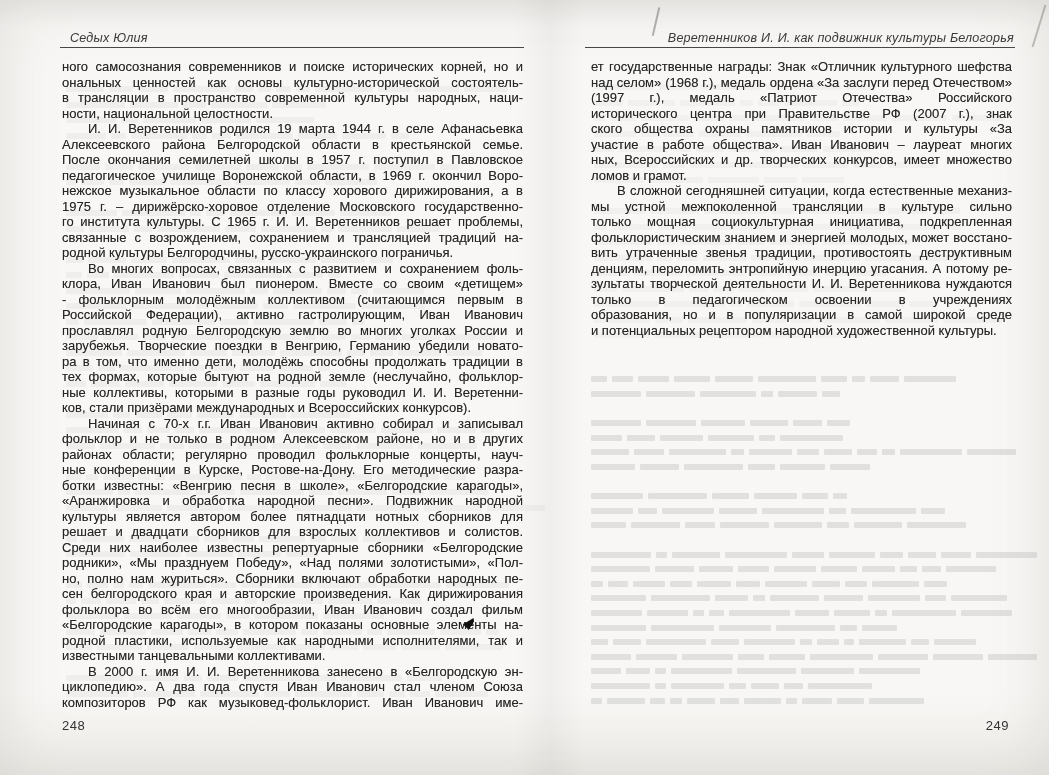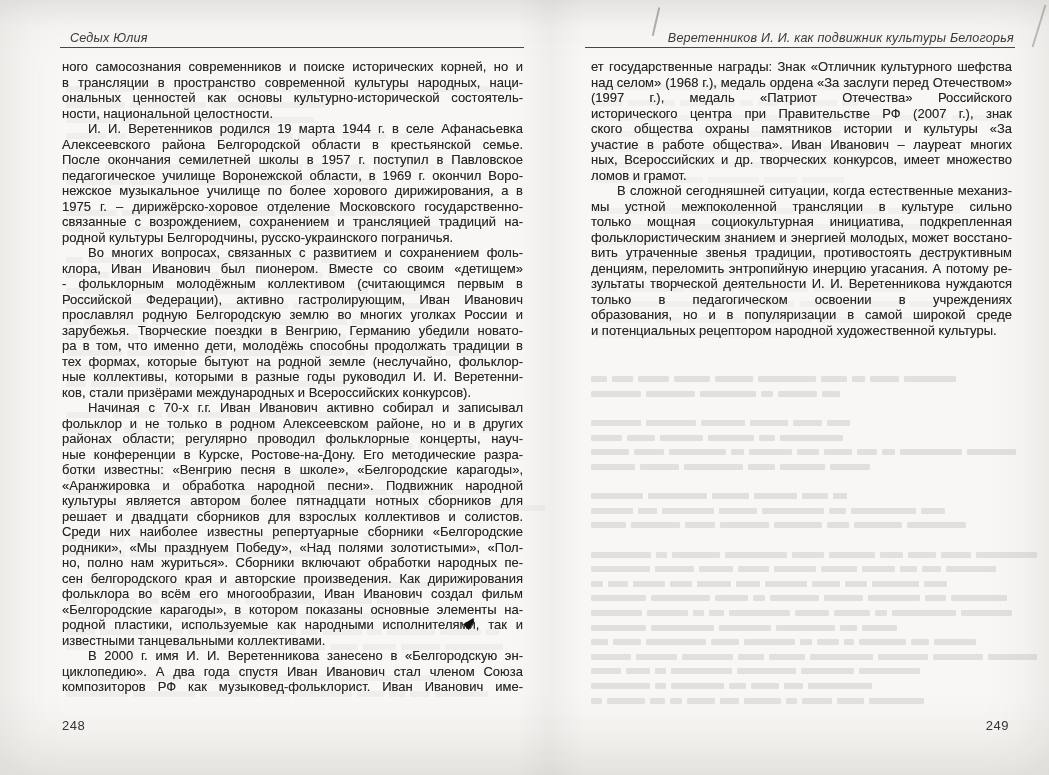--- a/index.html
+++ b/index.html
@@ -388,29 +388,30 @@
         <span class="bword" style="width: 56.6611px;"></span>
         <span class="bword" style="width: 27.3122px;"></span>
         <span class="bword" style="width: 15.9182px;"></span>
         <span class="bword" style="width: 19.6471px;"></span>
         <span class="bword" style="width: 53.7508px;"></span>
       </div>
       <div class="brow" style="height: 15.5px;"></div>
     </div>
   <div class="bodycol" style="left:62px;top:59px;width:461px;">
       <div class="tline">ного самосознания современников и поиске исторических корней, но и</div>
+      <div class="tline">ональных ценностей как основы культурно-исторической состоятель-</div>
       <div class="tline">в трансляции в пространство современной культуры народных, наци-</div>
-      <div class="tline">ональных ценностей как основы культурно-исторической состоятель-</div>
       <div class="tline plast">ности, национальной целостности.</div>
       <div class="tline ind">И. И. Веретенников родился 19 марта 1944 г. в селе Афанасьевка</div>
       <div class="tline">Алексеевского района Белгородской области в крестьянской семье.</div>
       <div class="tline">После окончания семилетней школы в 1957 г. поступил в Павловское</div>
       <div class="tline">педагогическое училище Воронежской области, в 1969 г. окончил Воро-</div>
-      <div class="tline">нежское музыкальное училище по более хорового дирижирования, а в</div>
+      <div class="tline">нежское музыкальное области по классу хорового дирижирования, а в</div>
       <div class="tline">1975 г. – дирижёрско-хоровое отделение Московского государственно-</div>
+      <div class="tline">го института культуры. С 1965 г. И. И. Веретенников решает проблемы,</div>
       <div class="tline">связанные с возрождением, сохранением и трансляцией традиций на-</div>
       <div class="tline plast">родной культуры Белгородчины, русско-украинского пограничья.</div>
       <div class="tline ind">Во многих вопросах, связанных с развитием и сохранением фоль-</div>
       <div class="tline">клора, Иван Иванович был пионером. Вместе со своим «детищем»</div>
       <div class="tline">- фольклорным молодёжным коллективом (считающимся первым в</div>
       <div class="tline">Российской Федерации), активно гастролирующим, Иван Иванович</div>
       <div class="tline">прославлял родную Белгородскую землю во многих уголках России и</div>
       <div class="tline">зарубежья. Творческие поездки в Венгрию, Германию убедили новато-</div>
       <div class="tline">ра в том, что именно дети, молодёжь способны продолжать традиции в</div>
       <div class="tline">тех формах, которые бытуют на родной земле (неслучайно, фольклор-</div>

